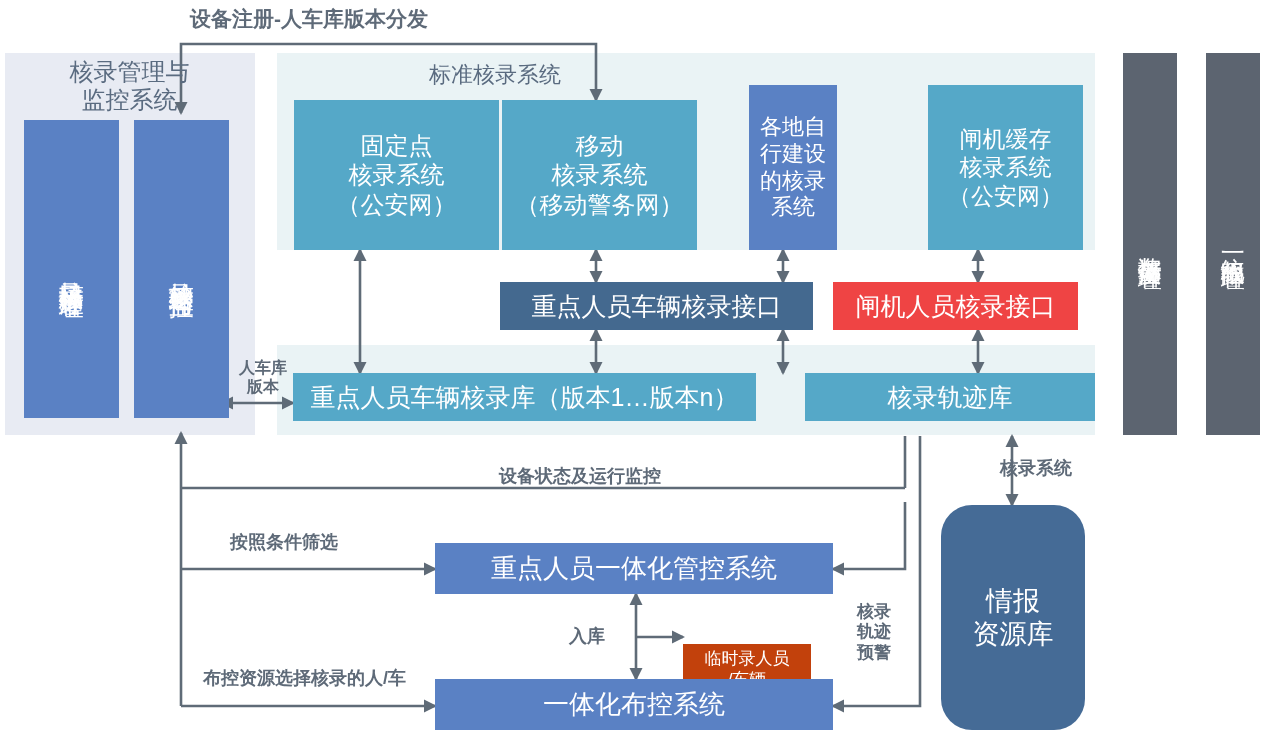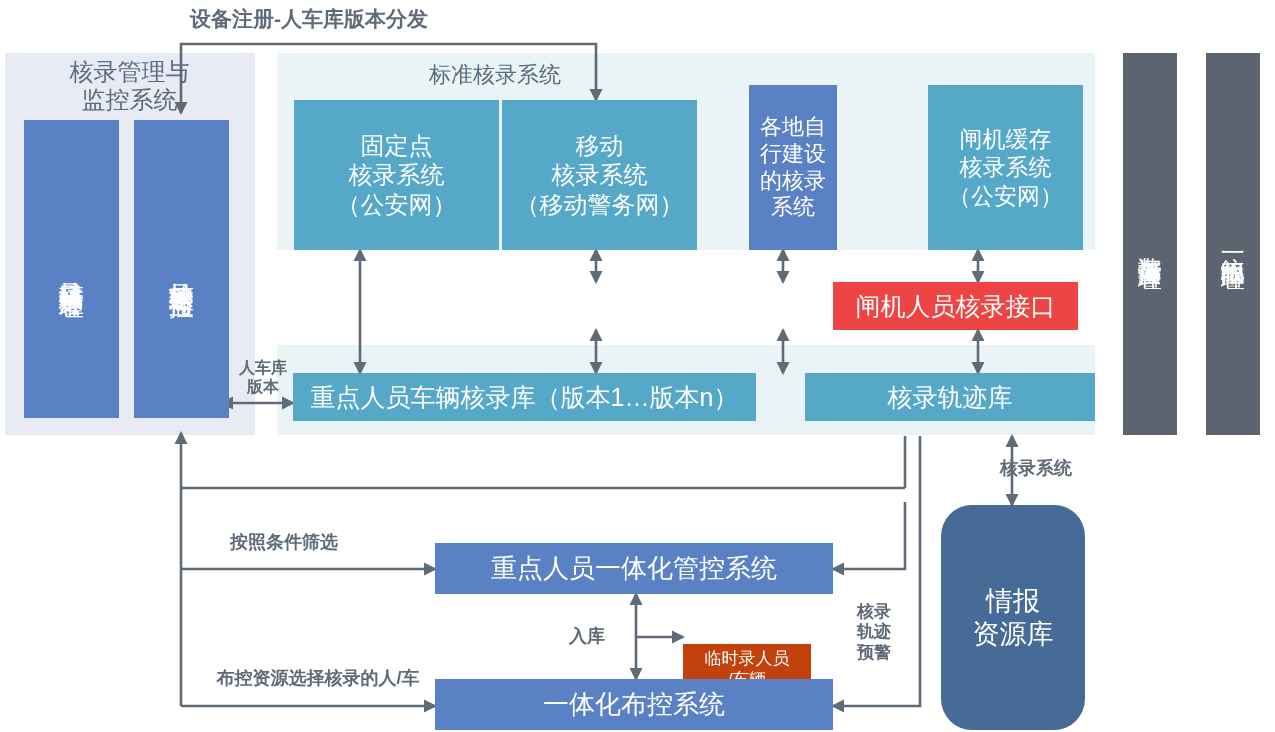--- a/index.html
+++ b/index.html
@@ -103,20 +103,23 @@
 行建设
 的核录
 系统</span>
   </div>
   <div class="box" style="left:900px;top:85px;width:155px;height:165px;background:#55a8c8;font-size:23px;white-space:pre-line;margin-left:28px;">
     <span>闸机缓存
 核录系统
 （公安网）</span>
   </div>
 
+  <div class="box" style="left:500px;top:282px;width:313px;height:48px;background:#44698f;font-size:25px;">
+    <span>重点人员车辆核录接口</span>
+  </div>
   <div class="box" style="left:833px;top:282px;width:245px;height:48px;background:#ef4444;font-size:25px;">
     <span>闸机人员核录接口</span>
   </div>
 
   <div class="box" style="left:293px;top:373px;width:463px;height:48px;background:#55a8c8;font-size:25px;">
     <span>重点人员车辆核录库（版本1…版本n）</span>
   </div>
   <div class="box" style="left:768px;top:373px;width:290px;height:48px;background:#55a8c8;font-size:25px;margin-left:37px;">
     <span>核录轨迹库</span>
   </div>
@@ -139,26 +142,27 @@
     <span>一体化布控系统</span>
   </div>
   <div class="box" style="left:941px;top:505px;width:144px;height:225px;background:#456b96;font-size:27px;white-space:pre-line;border-radius:31px;">
     <span>情报
 资源库</span>
   </div>
 
   <div class="edgelabel" style="left:232px;top:358px;width:62px;font-size:16px;white-space:pre-line;">人车库
 版本</div>
 
+  <div class="edgelabel" style="left:455px;top:466px;width:250px;font-size:18px;">设备状态及运行监控</div>
 
   <div class="edgelabel" style="left:230px;top:532px;width:160px;font-size:18px;text-align:left;">按照条件筛选</div>
 
   <div class="edgelabel" style="left:557px;top:626px;width:60px;font-size:18px;">入库</div>
 
-  <div class="edgelabel" style="left:203px;top:668px;width:230px;font-size:18px;text-align:center;">布控资源选择核录的人/车</div>
+  <div class="edgelabel" style="left:203px;top:668px;width:230px;font-size:18px;text-align:left;">布控资源选择核录的人/车</div>
 
   <div class="edgelabel" style="left:850px;top:602px;width:48px;font-size:17px;white-space:pre-line;">核录
 轨迹
 预警</div>
 
   <div class="edgelabel" style="left:1000px;top:458px;width:95px;font-size:18px;text-align:left;">核录系统</div>
 
 </div>
 
 </body></html>

